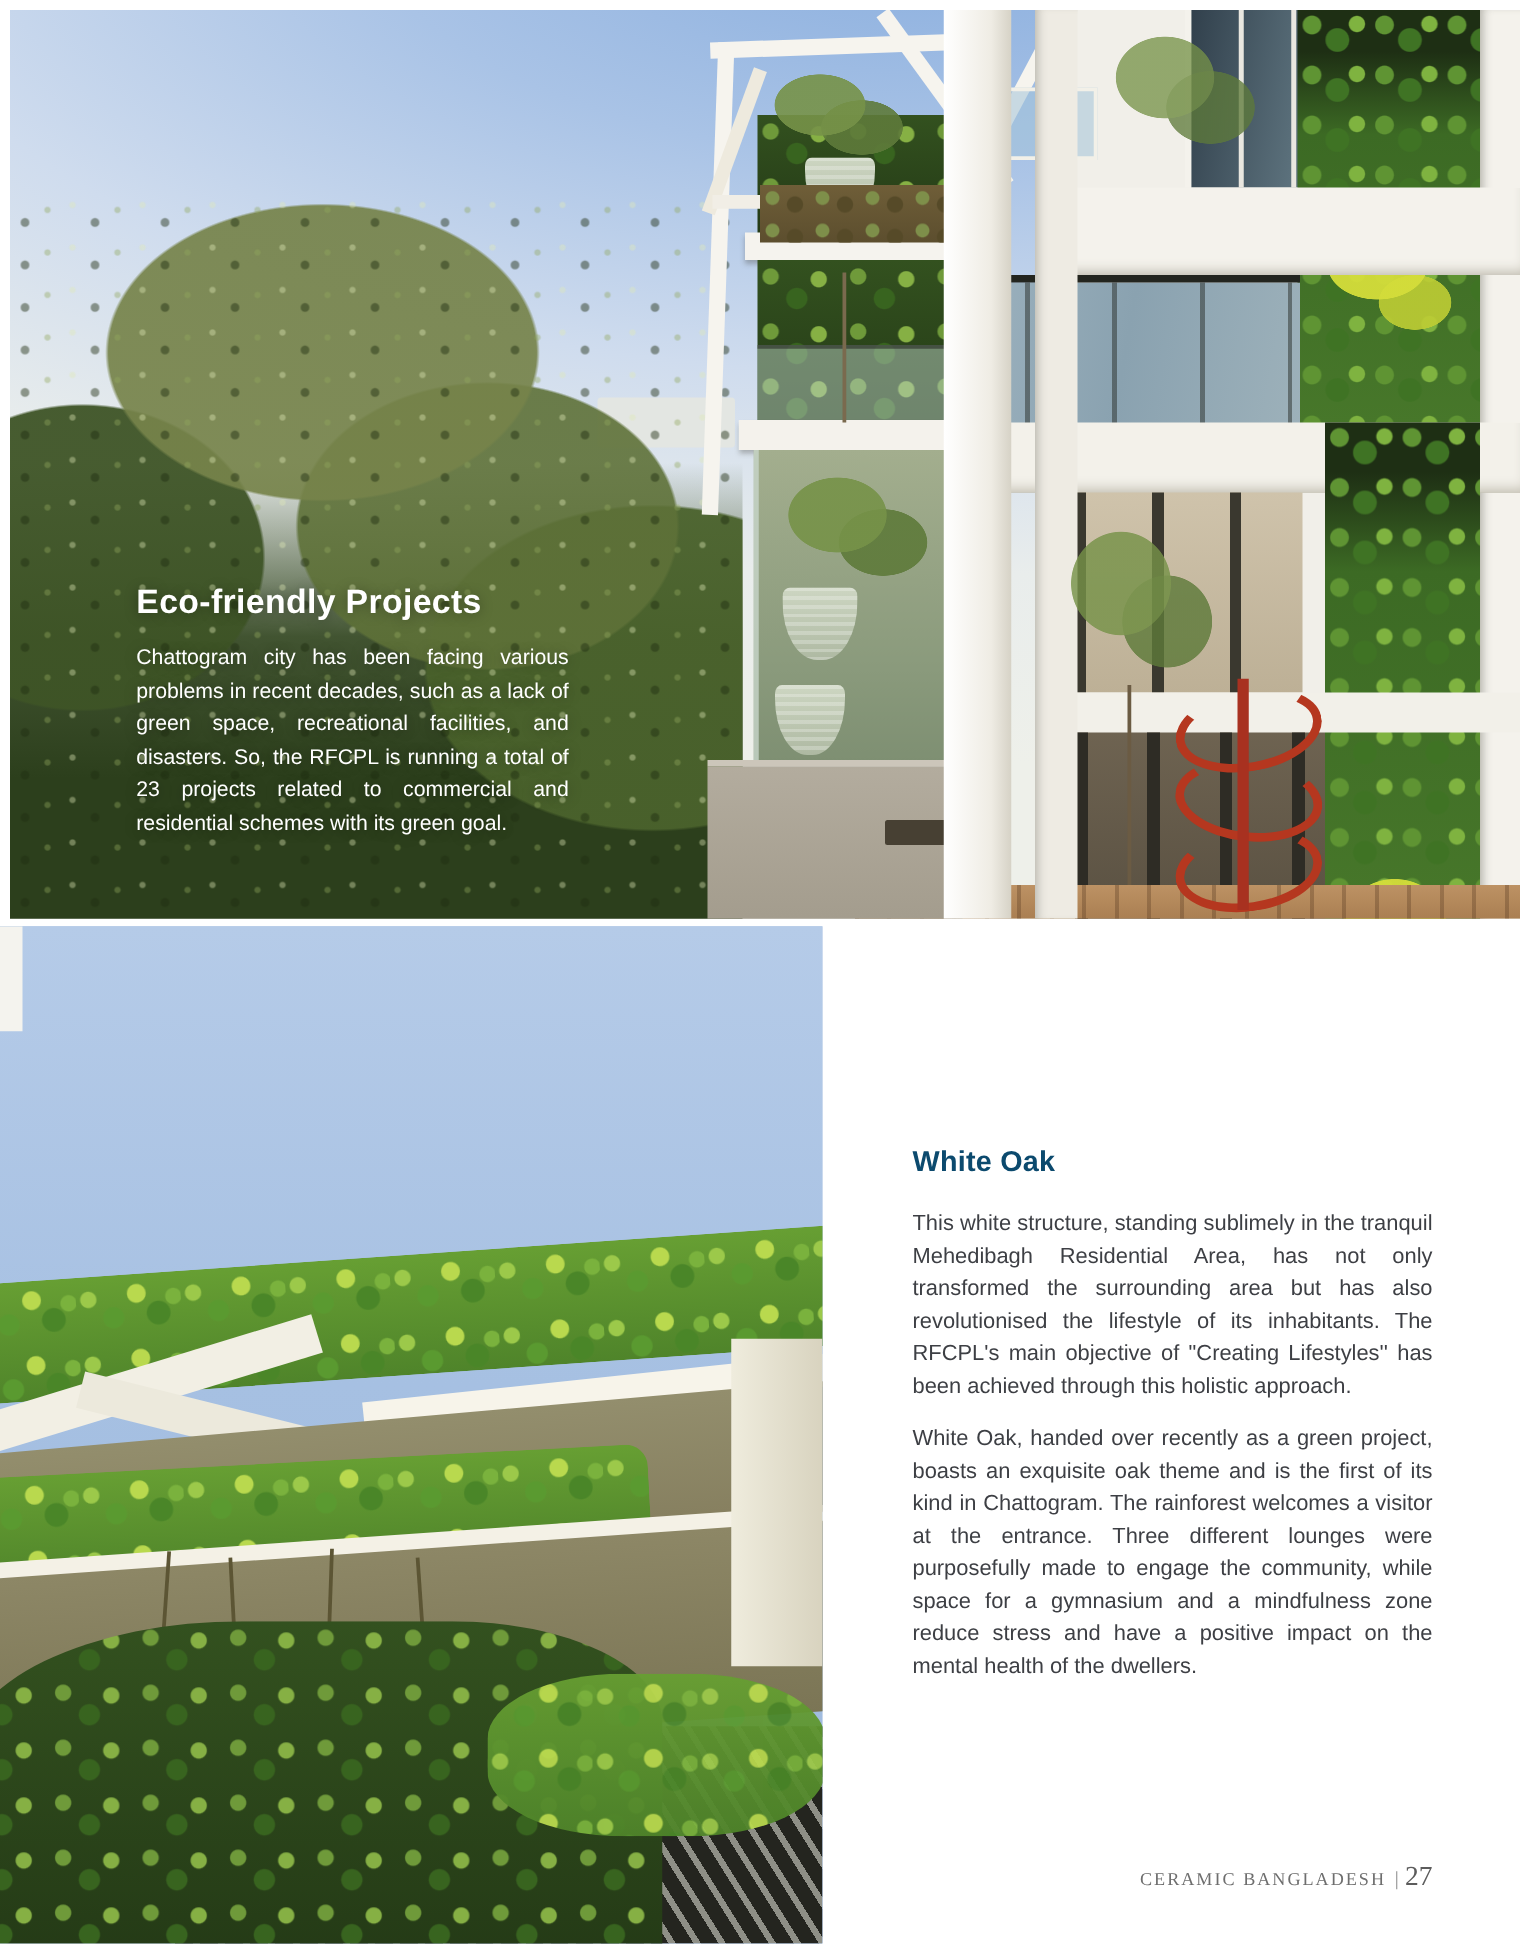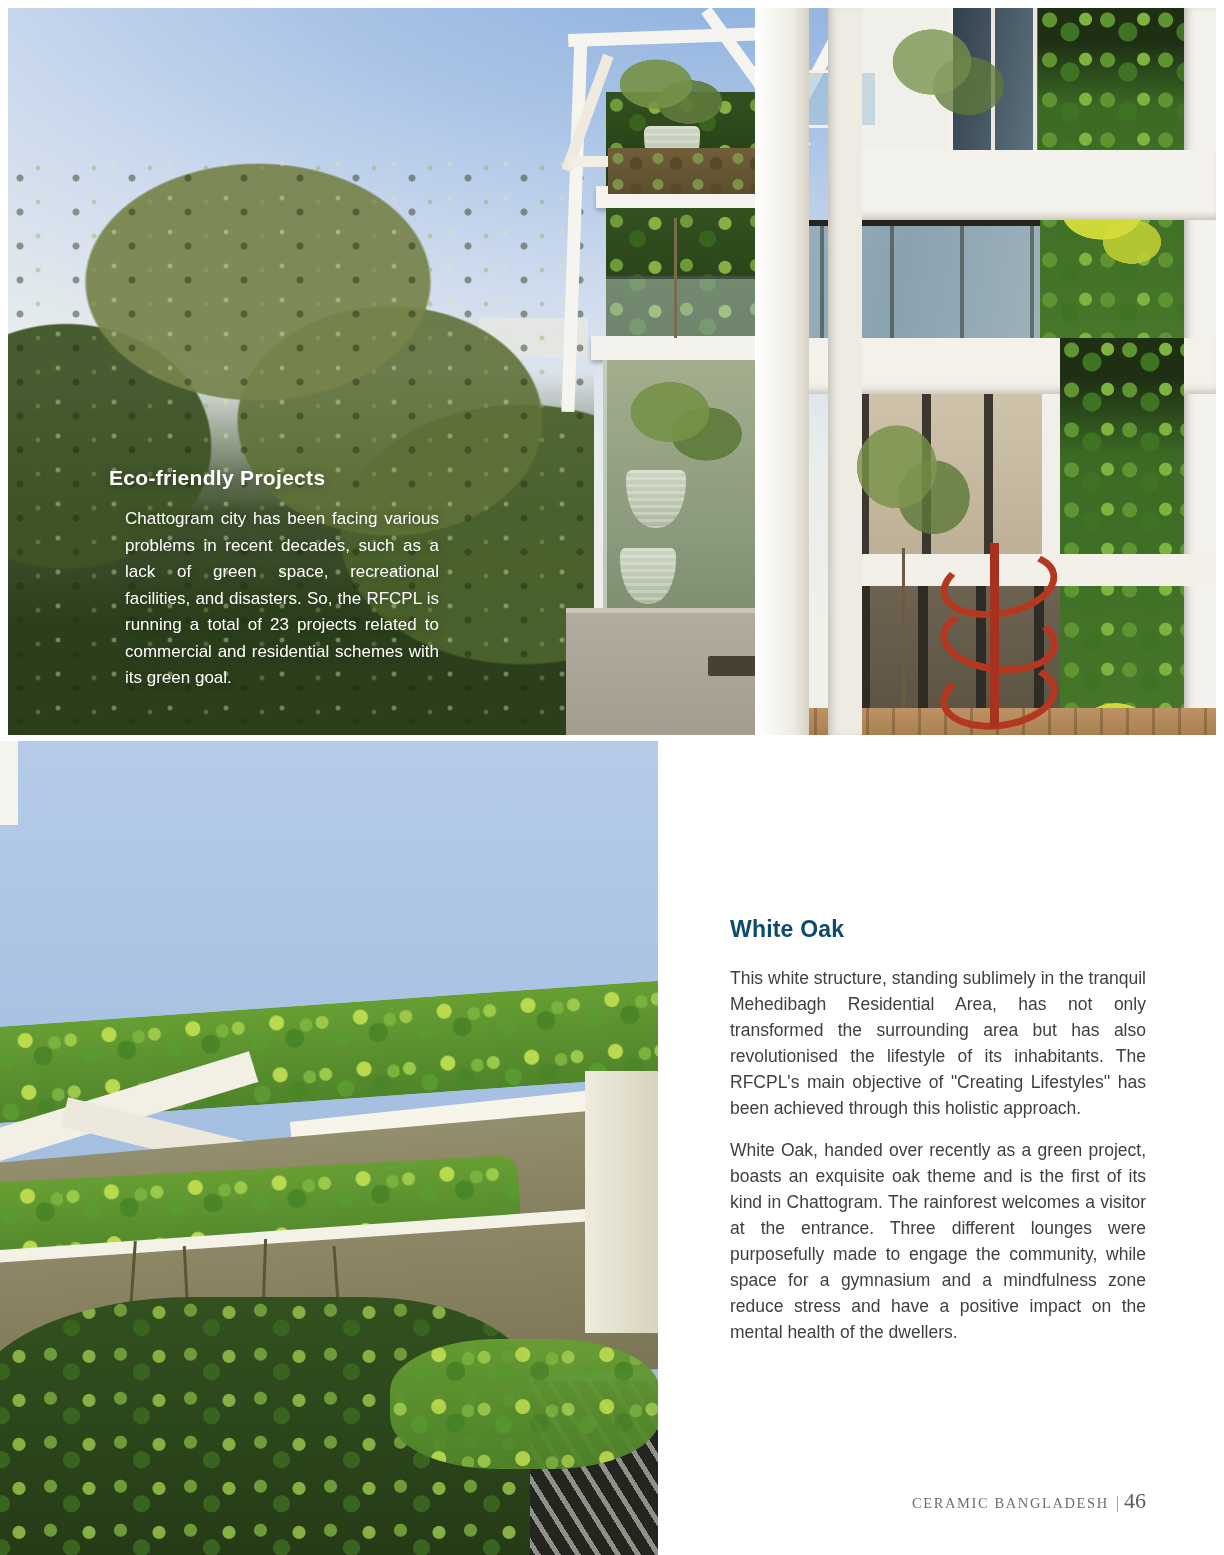--- a/index.html
+++ b/index.html
@@ -108,22 +108,22 @@
   
   .stair{left:930px;top:535px;width:112px;height:185px;}
   .stair .pole{position:absolute;left:52px;top:0;width:9px;height:185px;background:#a83120;}
   .stair .ring{position:absolute;left:2px;width:104px;height:52px;border:7px solid #b5371f;border-radius:50%;
     border-top-color:rgba(0,0,0,0);}
   .stair .r1{top:8px;transform:rotate(-10deg);}
   .stair .r2{top:64px;transform:rotate(6deg);}
   .stair .r3{top:120px;transform:rotate(-8deg);}
   
   .hero-overlay{left:101px;top:458px;width:346px;color:#ffffff;text-shadow:0 1px 10px rgba(0,0,0,.35);}
-  .hero-overlay h1{margin:0 0 16px 0;font-size:21px;font-weight:700;letter-spacing:.3px;}
-  .hero-overlay p{margin:16px;font-size:17px;line-height:26.5px;text-align:justify;font-weight:500;}
+  .hero-overlay h1{margin:0 0 16px 0;font-size:27px;font-weight:700;letter-spacing:.3px;}
+  .hero-overlay p{margin:0;font-size:17px;line-height:26.5px;text-align:justify;font-weight:500;}
 
   
   .vines{position:absolute;left:0;top:741px;width:658px;height:814px;overflow:hidden;background:#abc3e3;}
   .v-sky{position:absolute;inset:0;background:linear-gradient(#b5cbe8,#a6c0e2 45%,#9db9dd);}
   .v-pillar{left:0;top:0;width:18px;height:84px;background:#f4f3ee;}
   .hedge{border-radius:18px;}
   .hedge1{left:-22px;top:262px;width:724px;height:96px;transform:rotate(-4deg);}
   .zband1{left:-30px;top:352px;width:290px;height:32px;background:#f2efe4;transform:rotate(-17deg);}
   .zband2{left:60px;top:392px;width:300px;height:30px;background:#ece9dc;transform:rotate(14deg);}
   .sunband{left:290px;top:360px;width:400px;height:26px;background:#f7f4ea;transform:rotate(-6deg);}
@@ -250,16 +250,16 @@
     <div class="abs hedge fghedge2 leafy"></div>
   </figure>
 
   <section class="article">
     <h2>White Oak</h2>
     <p>This white structure, standing sublimely in the tranquil Mehedibagh Residential Area, has not only transformed the surrounding area but has also revolutionised the lifestyle of its inhabitants. The RFCPL's main objective of "Creating Lifestyles'' has been achieved through this holistic approach.</p>
     <p>White Oak, handed over recently as a green project, boasts an exquisite oak theme and is the first of its kind in Chattogram. The rainforest welcomes a visitor at the entrance. Three different lounges were purposefully made to engage the community, while space for a gymnasium and a mindfulness zone reduce stress and have a positive impact on the mental health of the dwellers.</p>
   </section>
 
   <footer class="footer">
-    <span class="mag">CERAMIC BANGLADESH</span><span class="sep">|</span><span class="num">46</span>
+    <span class="mag">CERAMIC BANGLADESH</span><span class="sep">|</span><span class="num">27</span>
   </footer>
 
 </div>
 
 </body></html>

